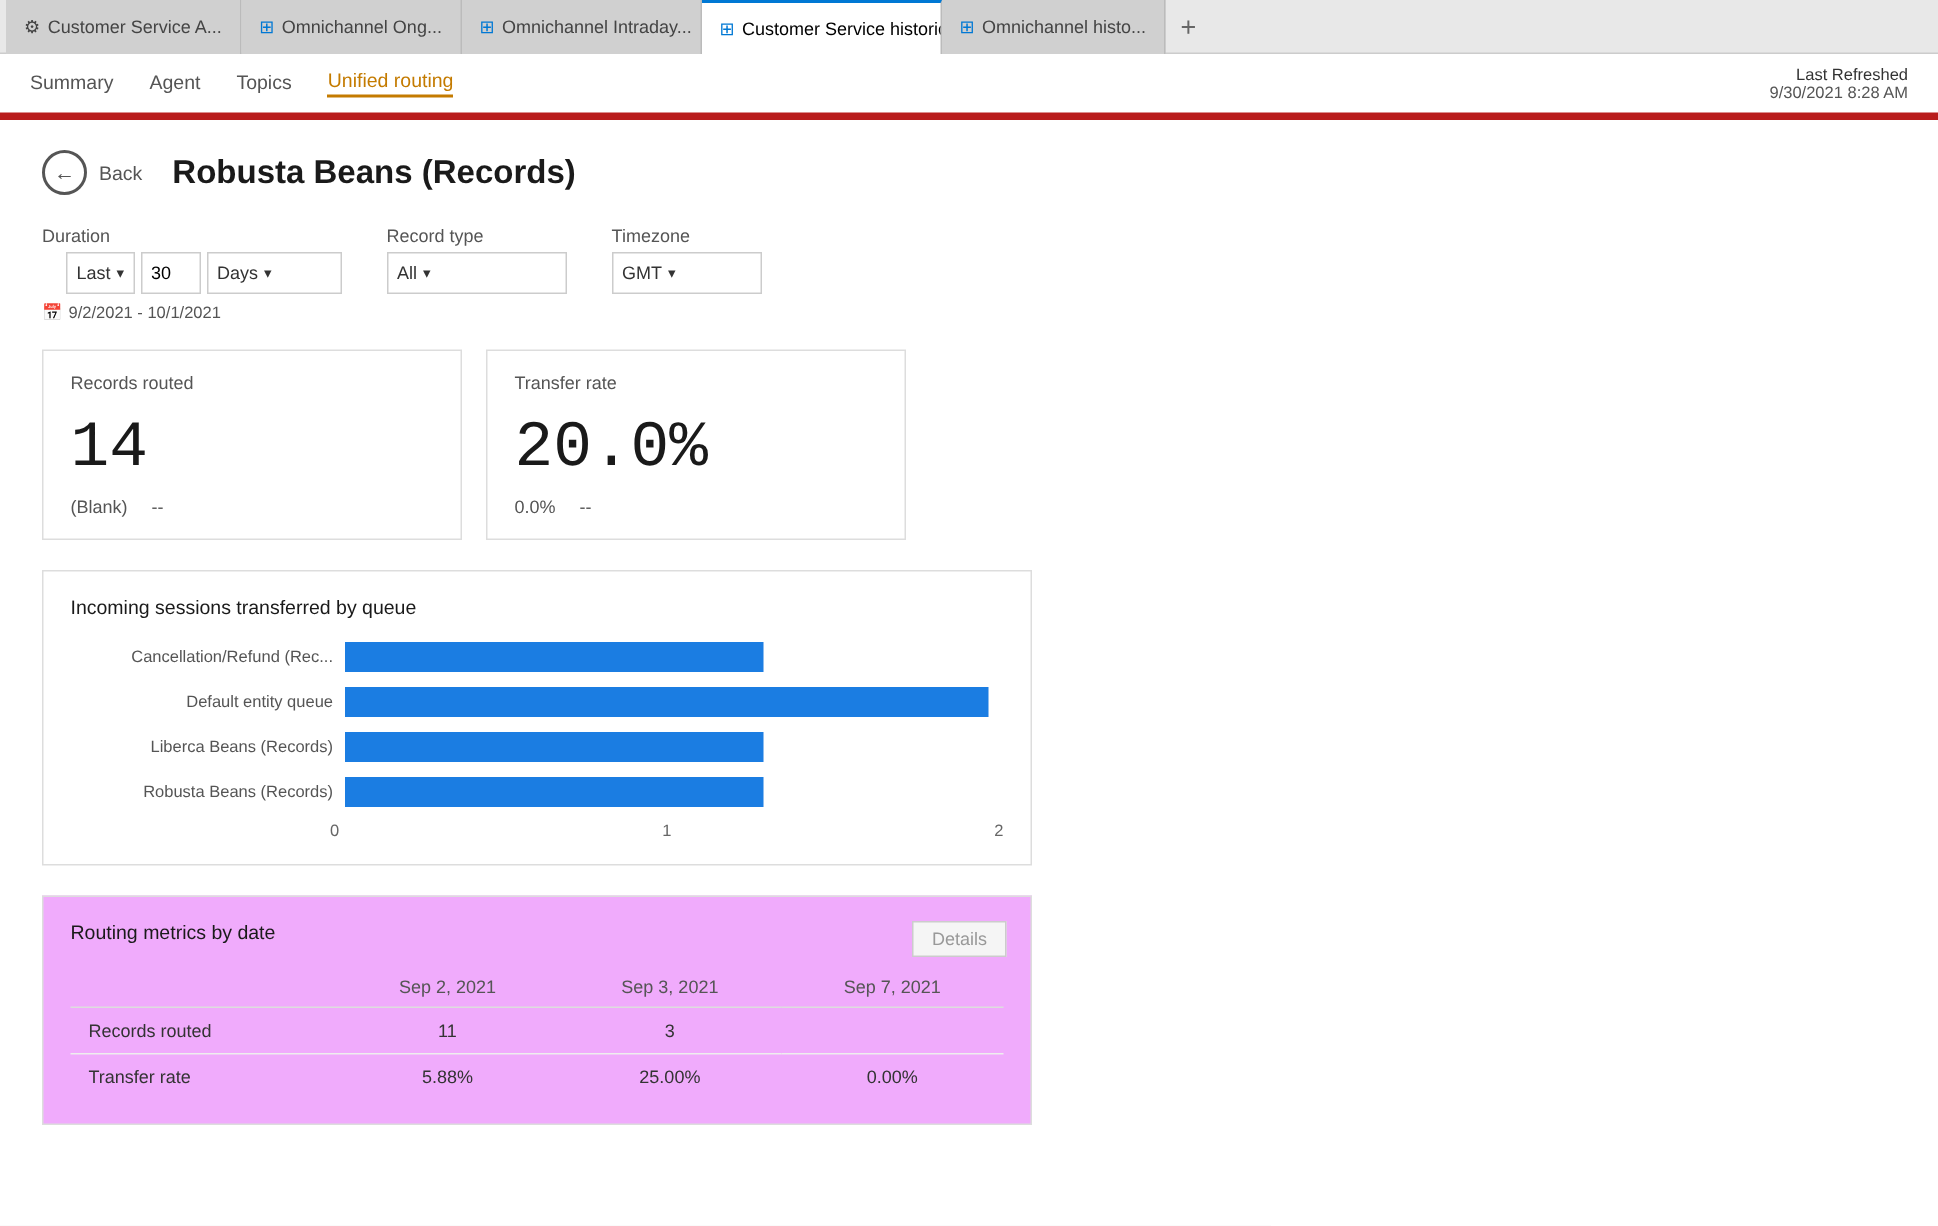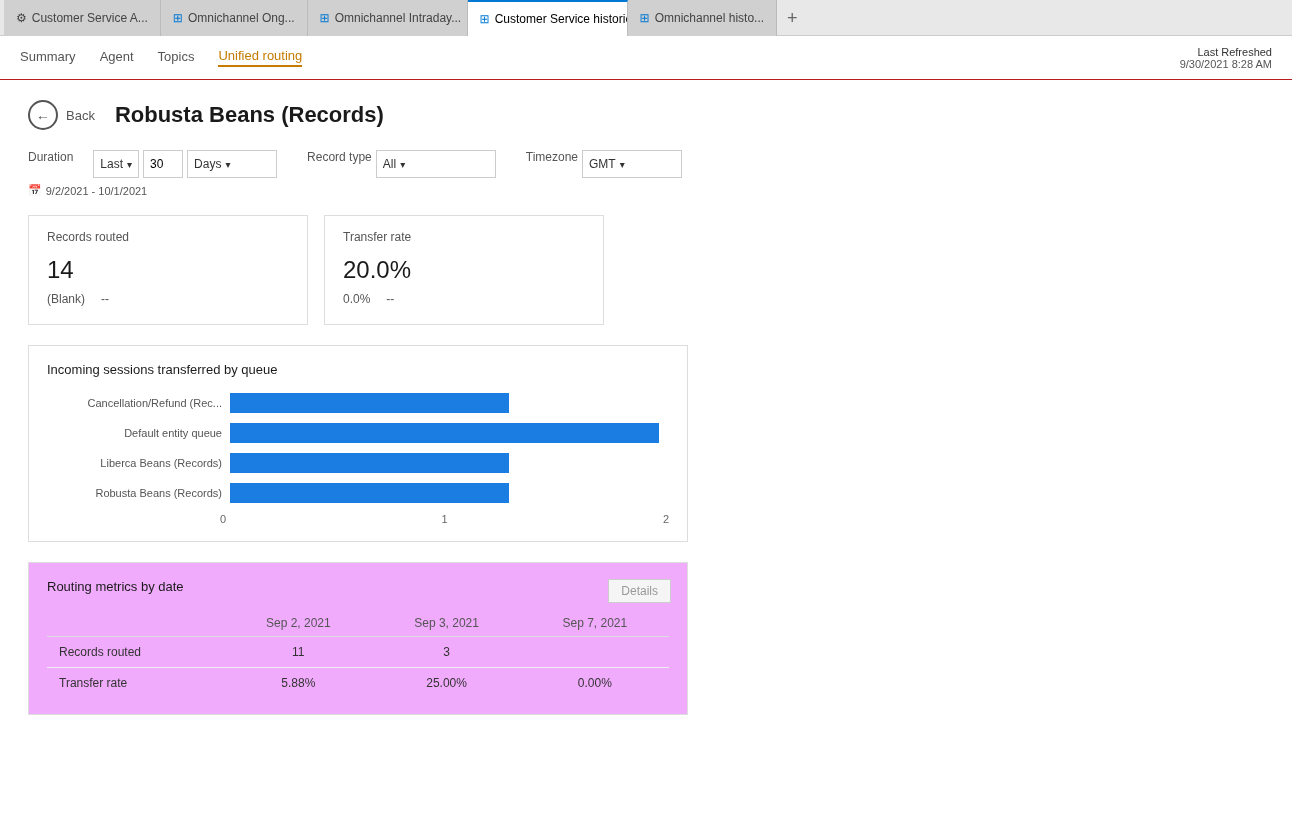--- a/index.html
+++ b/index.html
@@ -44,21 +44,21 @@
       color: #666;
       cursor: pointer;
       line-height: 36px;
     }
 
     
     .nav-bar {
       display: flex;
       align-items: center;
       background: #fff;
-      border-bottom: 1px solid #b91c1c;
+      border-bottom: 5px solid #b91c1c;
       padding: 0 20px;
       height: 44px;
       justify-content: space-between;
     }
     .nav-links {
       display: flex;
       gap: 24px;
       align-items: center;
     }
     .nav-link {
@@ -123,21 +123,21 @@
 
     
     .filters-row {
       display: flex;
       gap: 30px;
       align-items: flex-start;
       margin-bottom: 6px;
     }
     .filter-group {
       display: flex;
-      flex-direction: row;
+      flex-direction: column;
       gap: 4px;
     }
     .filter-label {
       font-size: 12px;
       color: #555;
     }
     .filter-inputs {
       display: flex;
       align-items: center;
       gap: 4px;
@@ -187,24 +187,25 @@
       background: #fff;
       min-width: 280px;
       min-height: 110px;
     }
     .kpi-title {
       font-size: 12px;
       color: #555;
       margin-bottom: 12px;
     }
     .kpi-main-value {
-      font-size: 24px;
+      font-size: 43px;
       font-weight: 300;
       color: #1a1a1a;
       margin-bottom: 8px;
+      font-family: Liberation Mono, monospace;
     }
     .kpi-sub-row {
       display: flex;
       gap: 16px;
       align-items: center;
       font-size: 12px;
       color: #555;
     }
 
     

